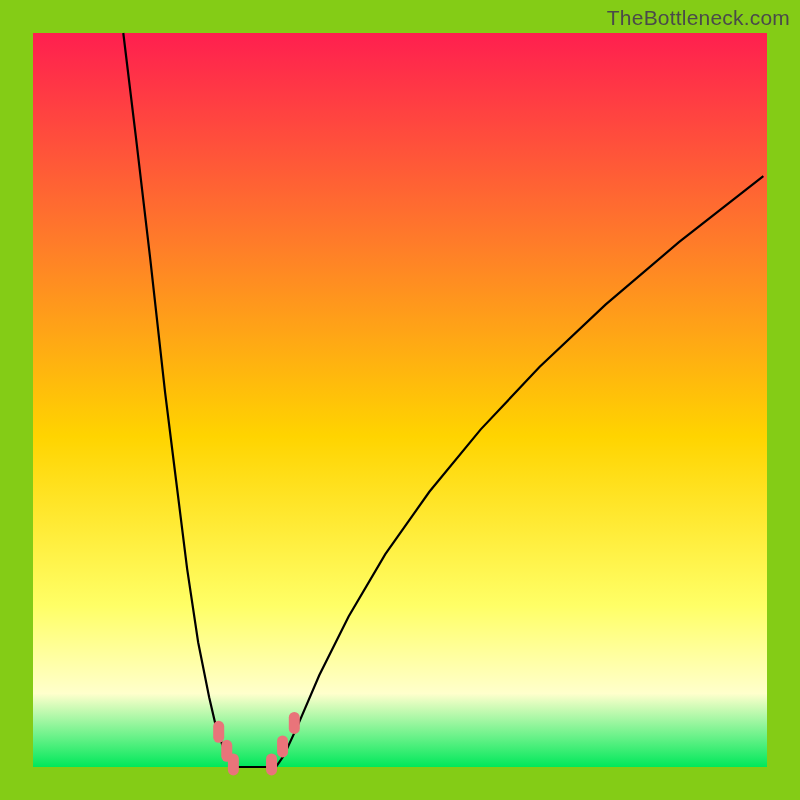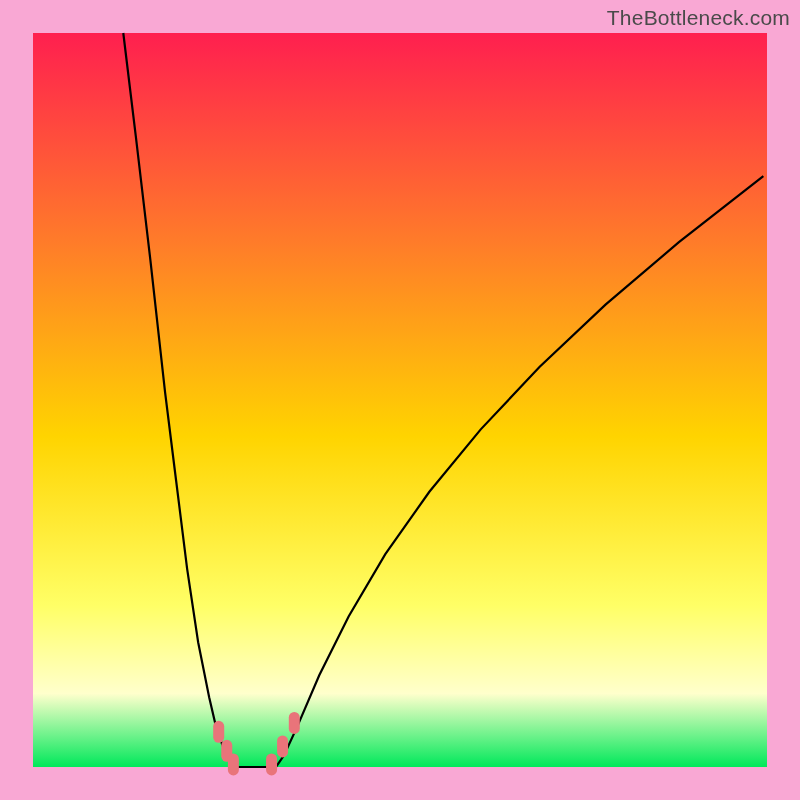--- a/index.html
+++ b/index.html
@@ -1,16 +1,16 @@
 <!DOCTYPE html>
 <html><head>
 <meta charset="utf-8">
 <style>
   html,body{margin:0;padding:0;width:800px;height:800px;overflow:hidden;background:#000;font-family:Arial,Helvetica,sans-serif}
-  #stage{position:relative;width:800px;height:800px;background:#f9a8d4}
+  #stage{position:relative;width:800px;height:800px;background:#84cc16}
   #plot-bg{position:absolute}
   #curve{position:absolute}
   #watermark{position:absolute;top:6px;right:10px;color:#4a4a4a;font-size:21px;font-weight:400;letter-spacing:0.2px}
 </style>
 </head>
 <body>
 
 <div id="stage">
   <svg id="plot-bg" width="800" height="800" viewBox="0 0 800 800">
     <defs>

